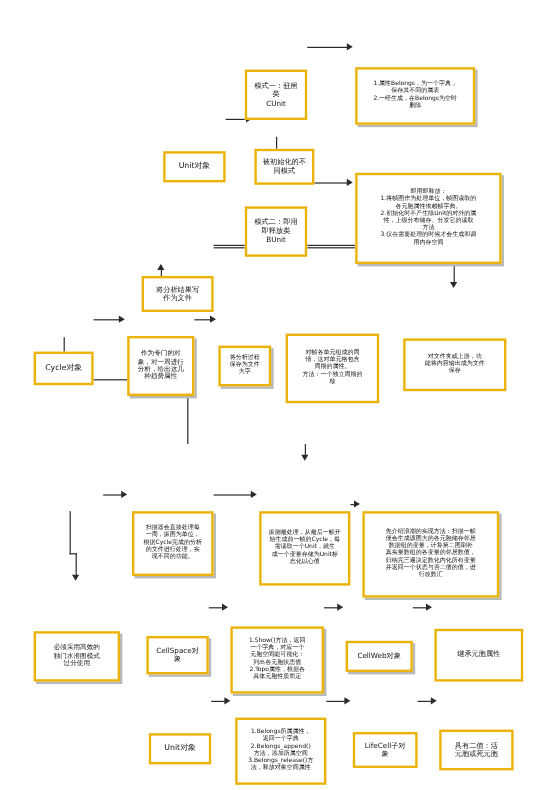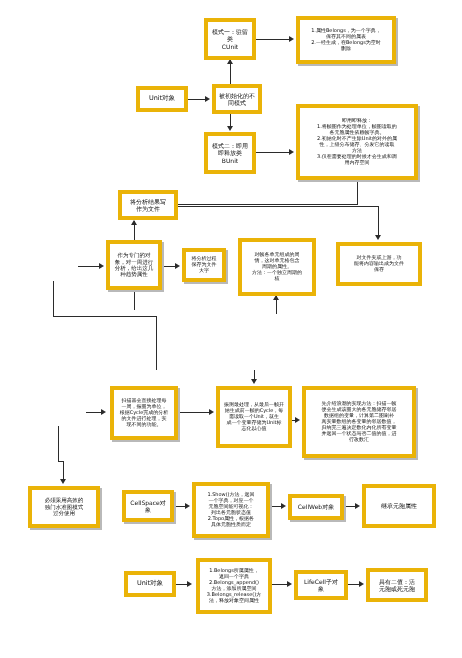--- a/index.html
+++ b/index.html
@@ -11,31 +11,32 @@
     position: relative;
     width: 462px;
     height: 658px;
     background: #ffffff;
     font-family: "DejaVu Sans", "Liberation Sans", sans-serif;
     overflow: hidden;
   }
   .node {
     position: absolute;
     box-sizing: border-box;
-    border: 4px solid #eab308;
+    border: 2px solid #eab308;
     background: #ffffff;
     color: #111111;
     display: flex;
     align-items: center;
     justify-content: center;
     text-align: center;
     line-height: 1.18;
     padding: 2px 3px;
     white-space: pre-line;
     overflow: hidden;
+    margin-top: 40px;
   }
   .node.shadow {
     box-shadow: 2px 2px 0 0 #b9b9b9;
   }
   .t5 { font-size: 5px; }
   .t55 { font-size: 5.5px; }
   .t6 { font-size: 6px; }
   .t65 { font-size: 6.5px; }
 
   
@@ -167,20 +168,21 @@
 各元胞属性依赖帧字典。
 2.初始化时不产生除Unit的对外的属
 性，上级分布储存、分发它的读取
 方法
 3.仅在需要处理的时候才会生成和调
 用内存空间</div>
 
   <div class="node t6" style="left:118px; top:190px; width:60px; height:30px;">将分析结果写
 作为文件</div>
 
+  <div class="node t65" style="left:28px; top:253px; width:50px; height:28px;">Cycle对象</div>
 
   <div class="node t55 shadow" style="left:106px; top:240px; width:56px; height:50px;">作为专门的对
 象，对一周进行
 分析，给出这几
 种趋势属性</div>
 
   <div class="node t5 shadow" style="left:182px; top:248px; width:44px; height:34px;">将分析过程
 保存为文件
 大字</div>
 

